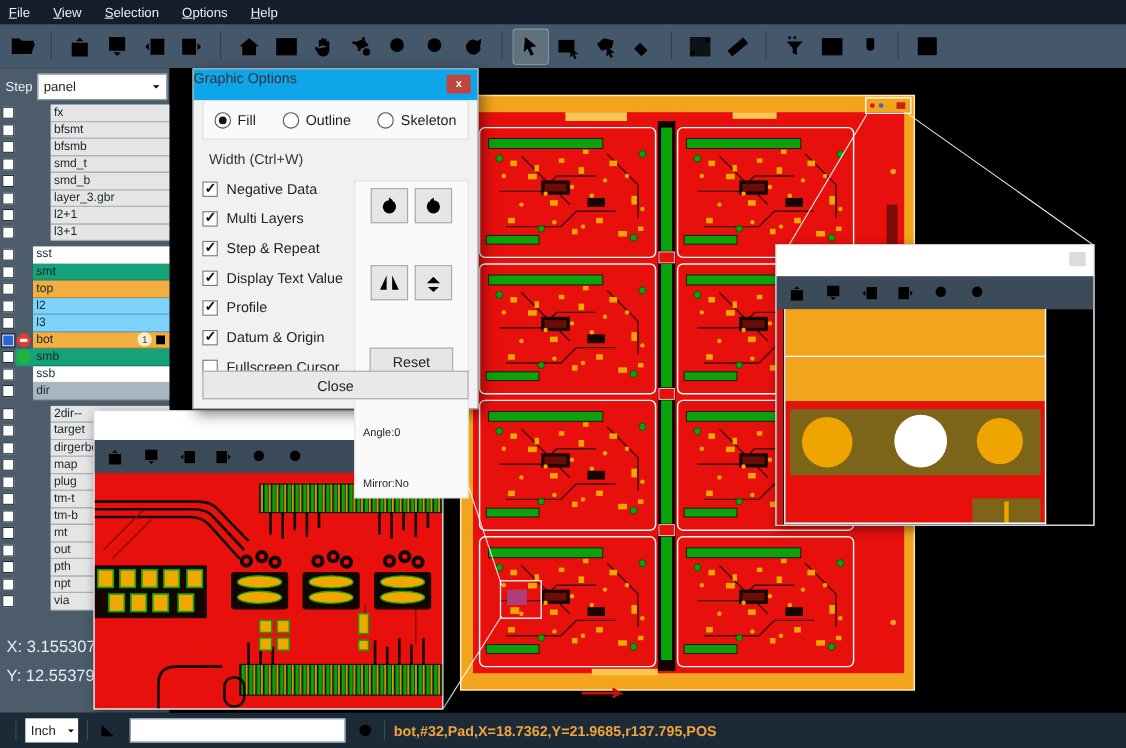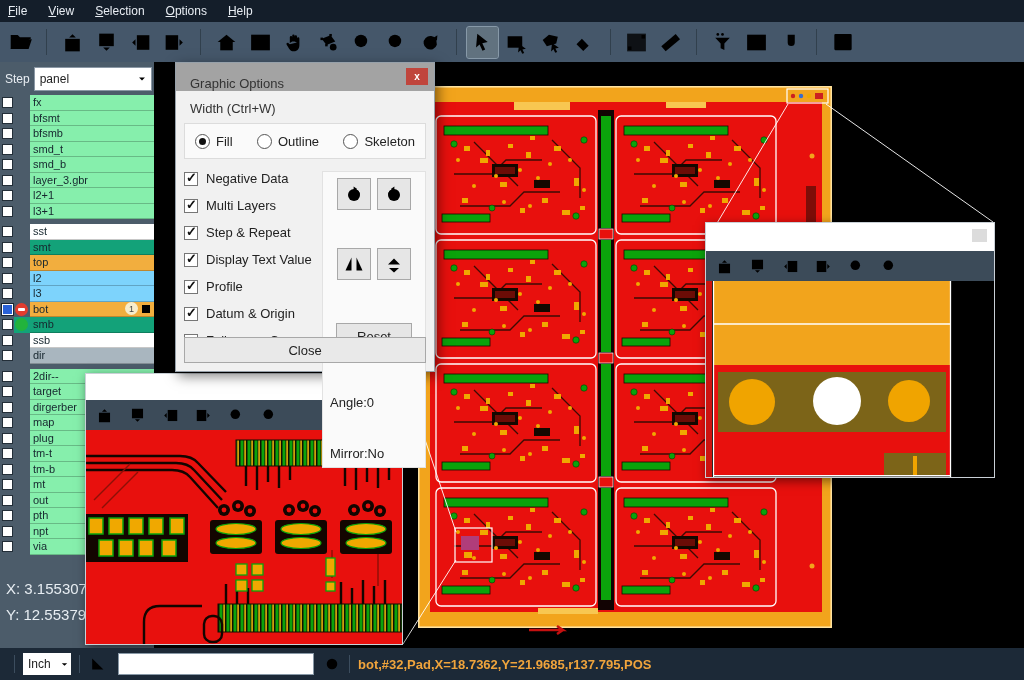--- a/index.html
+++ b/index.html
@@ -32,56 +32,56 @@
   .cb{width:11px;height:11px;background:#fff;border:1px solid #232e38;margin:2px 1px 0 2px;flex:none;box-sizing:border-box;}
   .cb.on{background:#2a62d8;border:1px solid #fff;outline:1px solid #1a2530;}
   .ind{width:16px;flex:none;position:relative;}
   .ind.red::after,.ind.green::after{content:"";position:absolute;left:1px;top:1px;width:13px;height:13px;border-radius:50%;}
   .ind.red::after{background:#e23c2e;}
   .ind.green::after{background:#22b33c;}
   .ind.red i{position:absolute;left:4px;top:6px;width:7px;height:3px;background:#fff;border-radius:1px;z-index:1;}
   .lbl{flex:1;font-size:11px;color:#16262e;border-bottom:1px solid rgba(0,0,0,.22);display:flex;align-items:center;
        padding-left:3px;gap:2px;min-width:0;}
   .lbl .nm{flex:1;white-space:nowrap;overflow:hidden;}
-  .teal{background:#86efac;} .white{background:#ffffff;} .green{background:#13a279;}
+  .teal{background:#e5e5e5;margin-left:16px;} .white{background:#ffffff;} .green{background:#13a279;}
   .orange{background:#f2ae3e;} .gold{background:#7dd3fc;} .gray{background:#a9b6bf;}
   .badge{width:13px;height:13px;border-radius:50%;background:#f7eccb;color:#444;font-size:9px;
          display:flex;align-items:center;justify-content:center;flex:none;}
   .gi{width:12px;height:12px;color:#333;flex:none;margin-right:2px;}
   .lgap{height:5px;}
   #coords{position:absolute;left:6px;bottom:20px;color:#e7edf2;font-size:15px;line-height:1.75;}
   
   #canvas{left:154px;top:62px;width:870px;height:586px;background:#000;overflow:hidden;}
   #panelsvg{position:absolute;left:264px;top:24px;}
   #callouts{position:absolute;left:0;top:0;pointer-events:none;}
   
   #dialog{left:175px;top:62px;width:260px;height:310px;background:#f1f1f1;border:1px solid #97a1aa;
           box-sizing:border-box;box-shadow:3px 4px 12px rgba(0,0,0,.5);z-index:10;}
-  #dlg-title{height:28px;background:#a3a3a3;display:flex;align-items:flex-end;padding-left:14px;font-size:13px;color:#333;}
+  #dlg-title{height:28px;background:#0ea5e9;display:flex;align-items:flex-start;padding-left:0;font-size:13px;color:#333;}
   #dlg-close{position:absolute;right:6px;top:5px;width:22px;height:17px;background:#c0453c;color:#fff;font-size:10px;
              font-weight:bold;display:flex;align-items:center;justify-content:center;}
   #dlg-width{margin:10px 14px 7px;font-size:13px;color:#333;}
   #radiobox{margin:0 8px;background:#fafafa;border:1px solid #dcdcdc;height:34px;display:flex;align-items:center;
             justify-content:space-between;padding:0 10px;}
   .radio{display:flex;align-items:center;gap:6px;font-size:13px;color:#222;}
   .rdot{width:13px;height:13px;border:1px solid #555;border-radius:50%;background:#fff;position:relative;flex:none;}
   .radio.sel .rdot::after{content:"";position:absolute;inset:3px;background:#111;border-radius:50%;}
   #dlg-main{display:flex;margin-top:12px;padding:0 8px;gap:6px;}
   #checks{flex:1;display:flex;flex-direction:column;gap:12px;}
   .chk{display:flex;align-items:center;gap:8px;font-size:13px;color:#222;}
   .box{width:14px;height:14px;background:#fff;border:1px solid #767676;position:relative;flex:none;box-sizing:border-box;}
   .chk.on .box::after{content:"\2713";position:absolute;left:1px;top:-3px;font-size:13px;font-weight:bold;color:#111;}
   #rightpanel{width:92px;background:#fafafa;border:1px solid #e2e2e2;padding:6px 5px;display:flex;
               flex-direction:column;align-items:center;gap:32px;}
   .btnrow{display:flex;gap:6px;margin-bottom:6px;}
   .sqbtn{width:34px;height:32px;background:#e6e6e6;border:1px solid #a8a8a8;display:flex;align-items:center;
          justify-content:center;color:#333;box-sizing:border-box;}
   #resetbtn{width:76px;height:26px;background:#e6e6e6;border:1px solid #a8a8a8;font-size:13px;color:#222;
             margin:5px 0 10px;display:flex;align-items:center;justify-content:center;box-sizing:border-box;}
-  .dlg-stat{font-size:13px;color:#222;align-self:flex-start;margin:4px 0 0 2px;}
+  .dlg-stat{font-size:10px;color:#222;align-self:flex-start;margin:4px 0 0 2px;}
   #closebtn{position:absolute;left:8px;right:8px;bottom:8px;height:24px;background:#e9e9e9;border:1px solid #a8a8a8;
             font-size:13px;color:#222;display:flex;align-items:center;justify-content:center;}
   
   .magwin{position:absolute;background:#fff;border:1px solid #c9d0d6;box-shadow:2px 3px 10px rgba(0,0,0,.5);
           box-sizing:border-box;z-index:9;}
   .magtitle{position:relative;background:#fff;}
   .magbtn{position:absolute;right:7px;top:6px;width:15px;height:13px;background:#dcdcdc;}
   .magtools{height:30px;background:#3c4b59;display:flex;align-items:center;padding-left:9px;gap:14px;}
   .mbtn{color:#dfe7ee;display:flex;}
   #mag-left{left:85px;top:373px;width:318px;height:272px;}
@@ -698,35 +698,35 @@
     <div>X: 3.155307</div>
     <div>Y: 12.553794</div>
   </div>
 </div>
 
 <div id="dialog" class="abs">
   <div id="dlg-title">
     <span>Graphic Options</span>
   </div>
   <div id="dlg-close">x</div>
-  <div id="dlg-width">Width (Ctrl+W)</div>
   <div id="radiobox">
     <span class="radio sel">
         <span class="rdot"></span>
         <span>Fill</span>
       </span>
     <span class="radio">
         <span class="rdot"></span>
         <span>Outline</span>
       </span>
     <span class="radio">
         <span class="rdot"></span>
         <span>Skeleton</span>
       </span>
   </div>
+  <div id="dlg-width">Width (Ctrl+W)</div>
   <div id="dlg-main">
     <div id="checks">
       <span class="chk on">
           <span class="box"></span>
           <span>Negative Data</span>
         </span>
       <span class="chk on">
           <span class="box"></span>
           <span>Multi Layers</span>
         </span>

